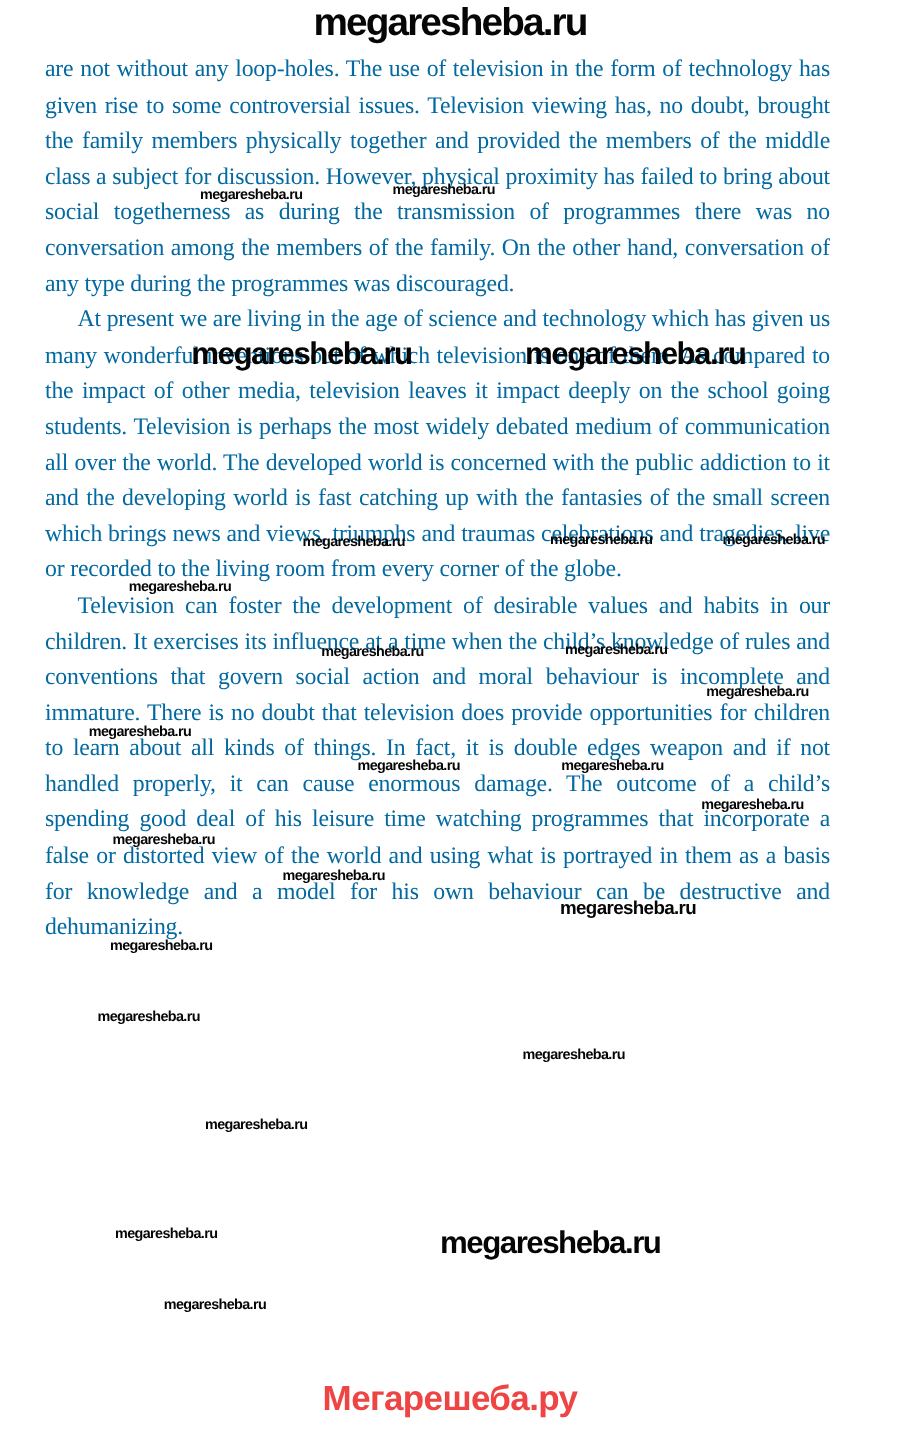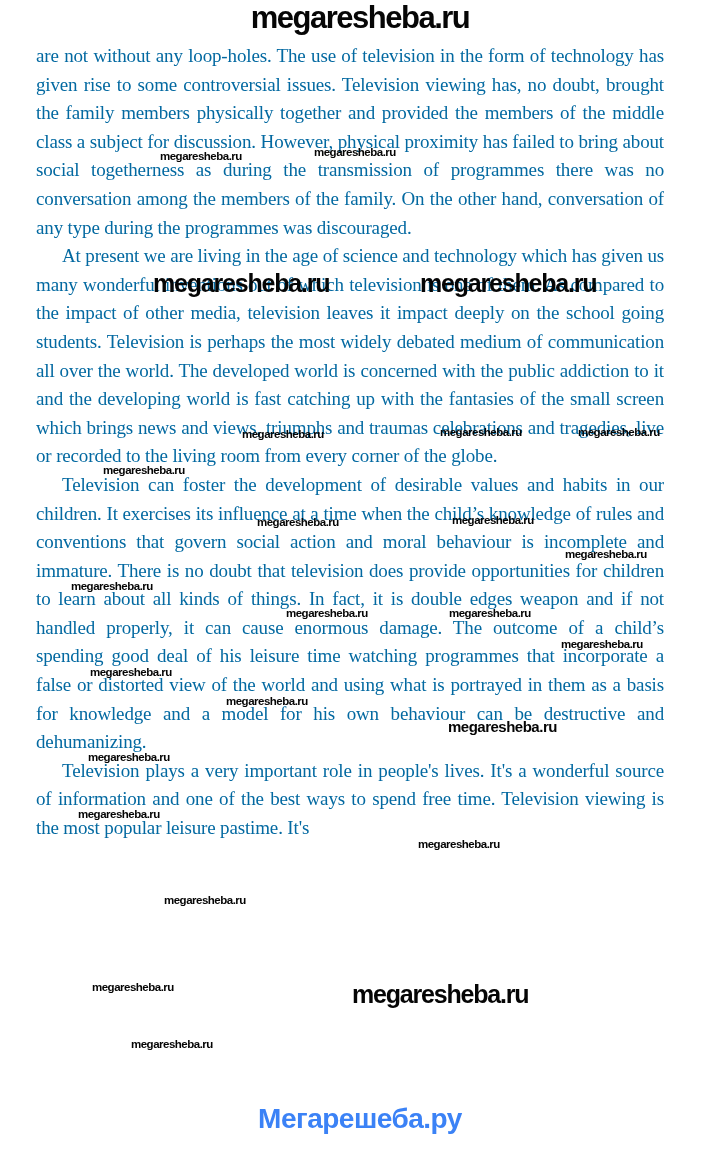--- a/index.html
+++ b/index.html
@@ -60,34 +60,33 @@
   .footer-brand {
     position: absolute;
     top: 1103px;
     left: 0;
     width: 720px;
     text-align: center;
     font-family: "Liberation Sans", sans-serif;
     font-weight: bold;
     font-size: 28px;
     letter-spacing: -0.5px;
-    color: #3b82f6;
+    color: #ef4444;
   }
 </style>
 </head>
 <body>
 
 <div class="header-wm">megaresheba.ru</div>
 
 <div class="doc">
 
 <p class="no-indent">are not without any loop-holes. The use of television in the form of technology has given rise to some controversial issues. Television viewing has, no doubt, brought the family members physically together and provided the members of the middle class a subject for discussion. However, physical proximity has failed to bring about social togetherness as during the transmission of programmes there was no conversation among the members of the family. On the other hand, conversation of any type during the programmes was discouraged.</p>
     <p>At present we are living in the age of science and technology which has given us many wonderful inventions out of which television is one of them. As compared to the impact of other media, television leaves it impact deeply on the school going students. Television is perhaps the most widely debated medium of communication all over the world. The developed world is concerned with the public addiction to it and the developing world is fast catching up with the fantasies of the small screen which brings news and views, triumphs and traumas celebrations and tragedies, live or recorded to the living room from every corner of the globe.</p>
     <p>Television can foster the development of desirable values and habits in our children. It exercises its influence at a time when the child’s knowledge of rules and conventions that govern social action and moral behaviour is incomplete and immature. There is no doubt that television does provide opportunities for children to learn about all kinds of things. In fact, it is double edges weapon and if not handled properly, it can cause enormous damage. The outcome of a child’s spending good deal of his leisure time watching programmes that incorporate a false or distorted view of the world and using what is portrayed in them as a basis for knowledge and a model for his own behaviour can be destructive and dehumanizing.</p>
-    <p>Television plays a very important role in people's lives. It's a wonderful source of information and one of the best ways to spend free time. Television viewing is the most popular leisure pastime. It's</p>
   </div>
 
 <div class="wm-layer">
 
 <span class="wm sm" style="left: 160px; top: 151px;">megaresheba.ru</span>
     <span class="wm sm" style="left: 314px; top: 147px;">megaresheba.ru</span>
     <span class="wm lg" style="left: 153px; top: 271px;">megaresheba.ru</span>
     <span class="wm lg" style="left: 420px; top: 271px;">megaresheba.ru</span>
     <span class="wm sm" style="left: 242px; top: 429px;">megaresheba.ru</span>
     <span class="wm sm" style="left: 440px; top: 427px;">megaresheba.ru</span>

